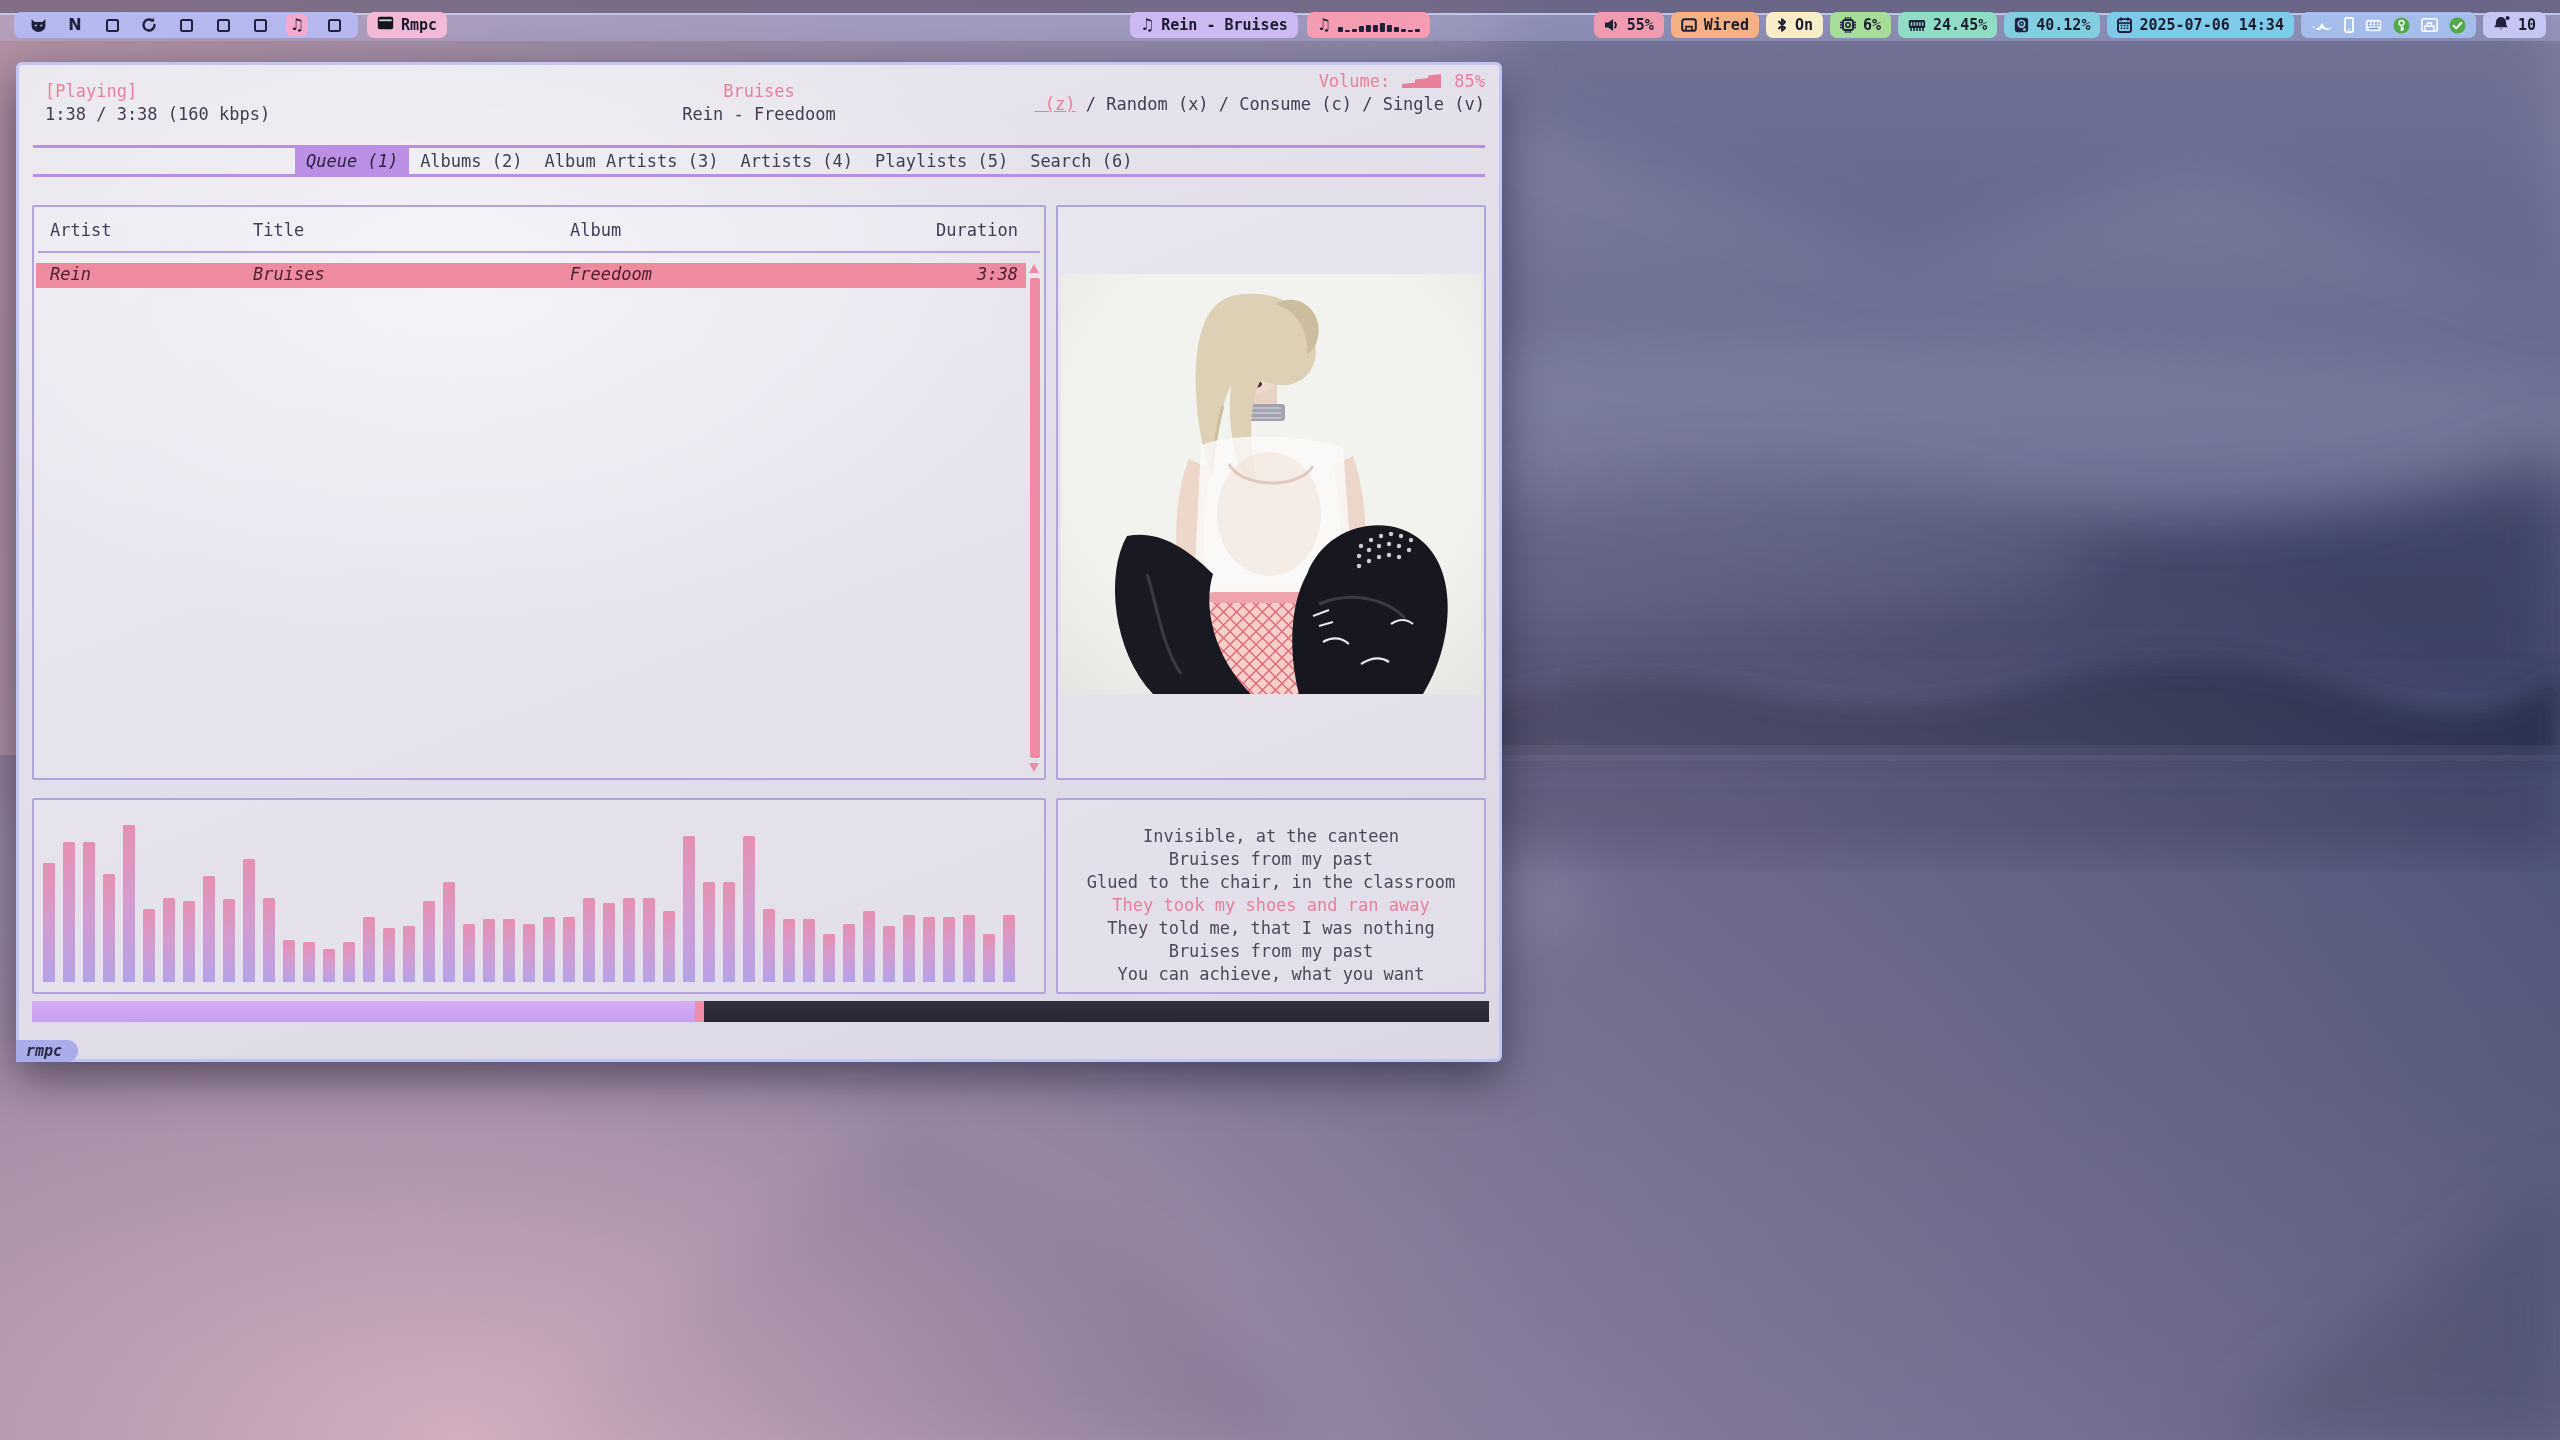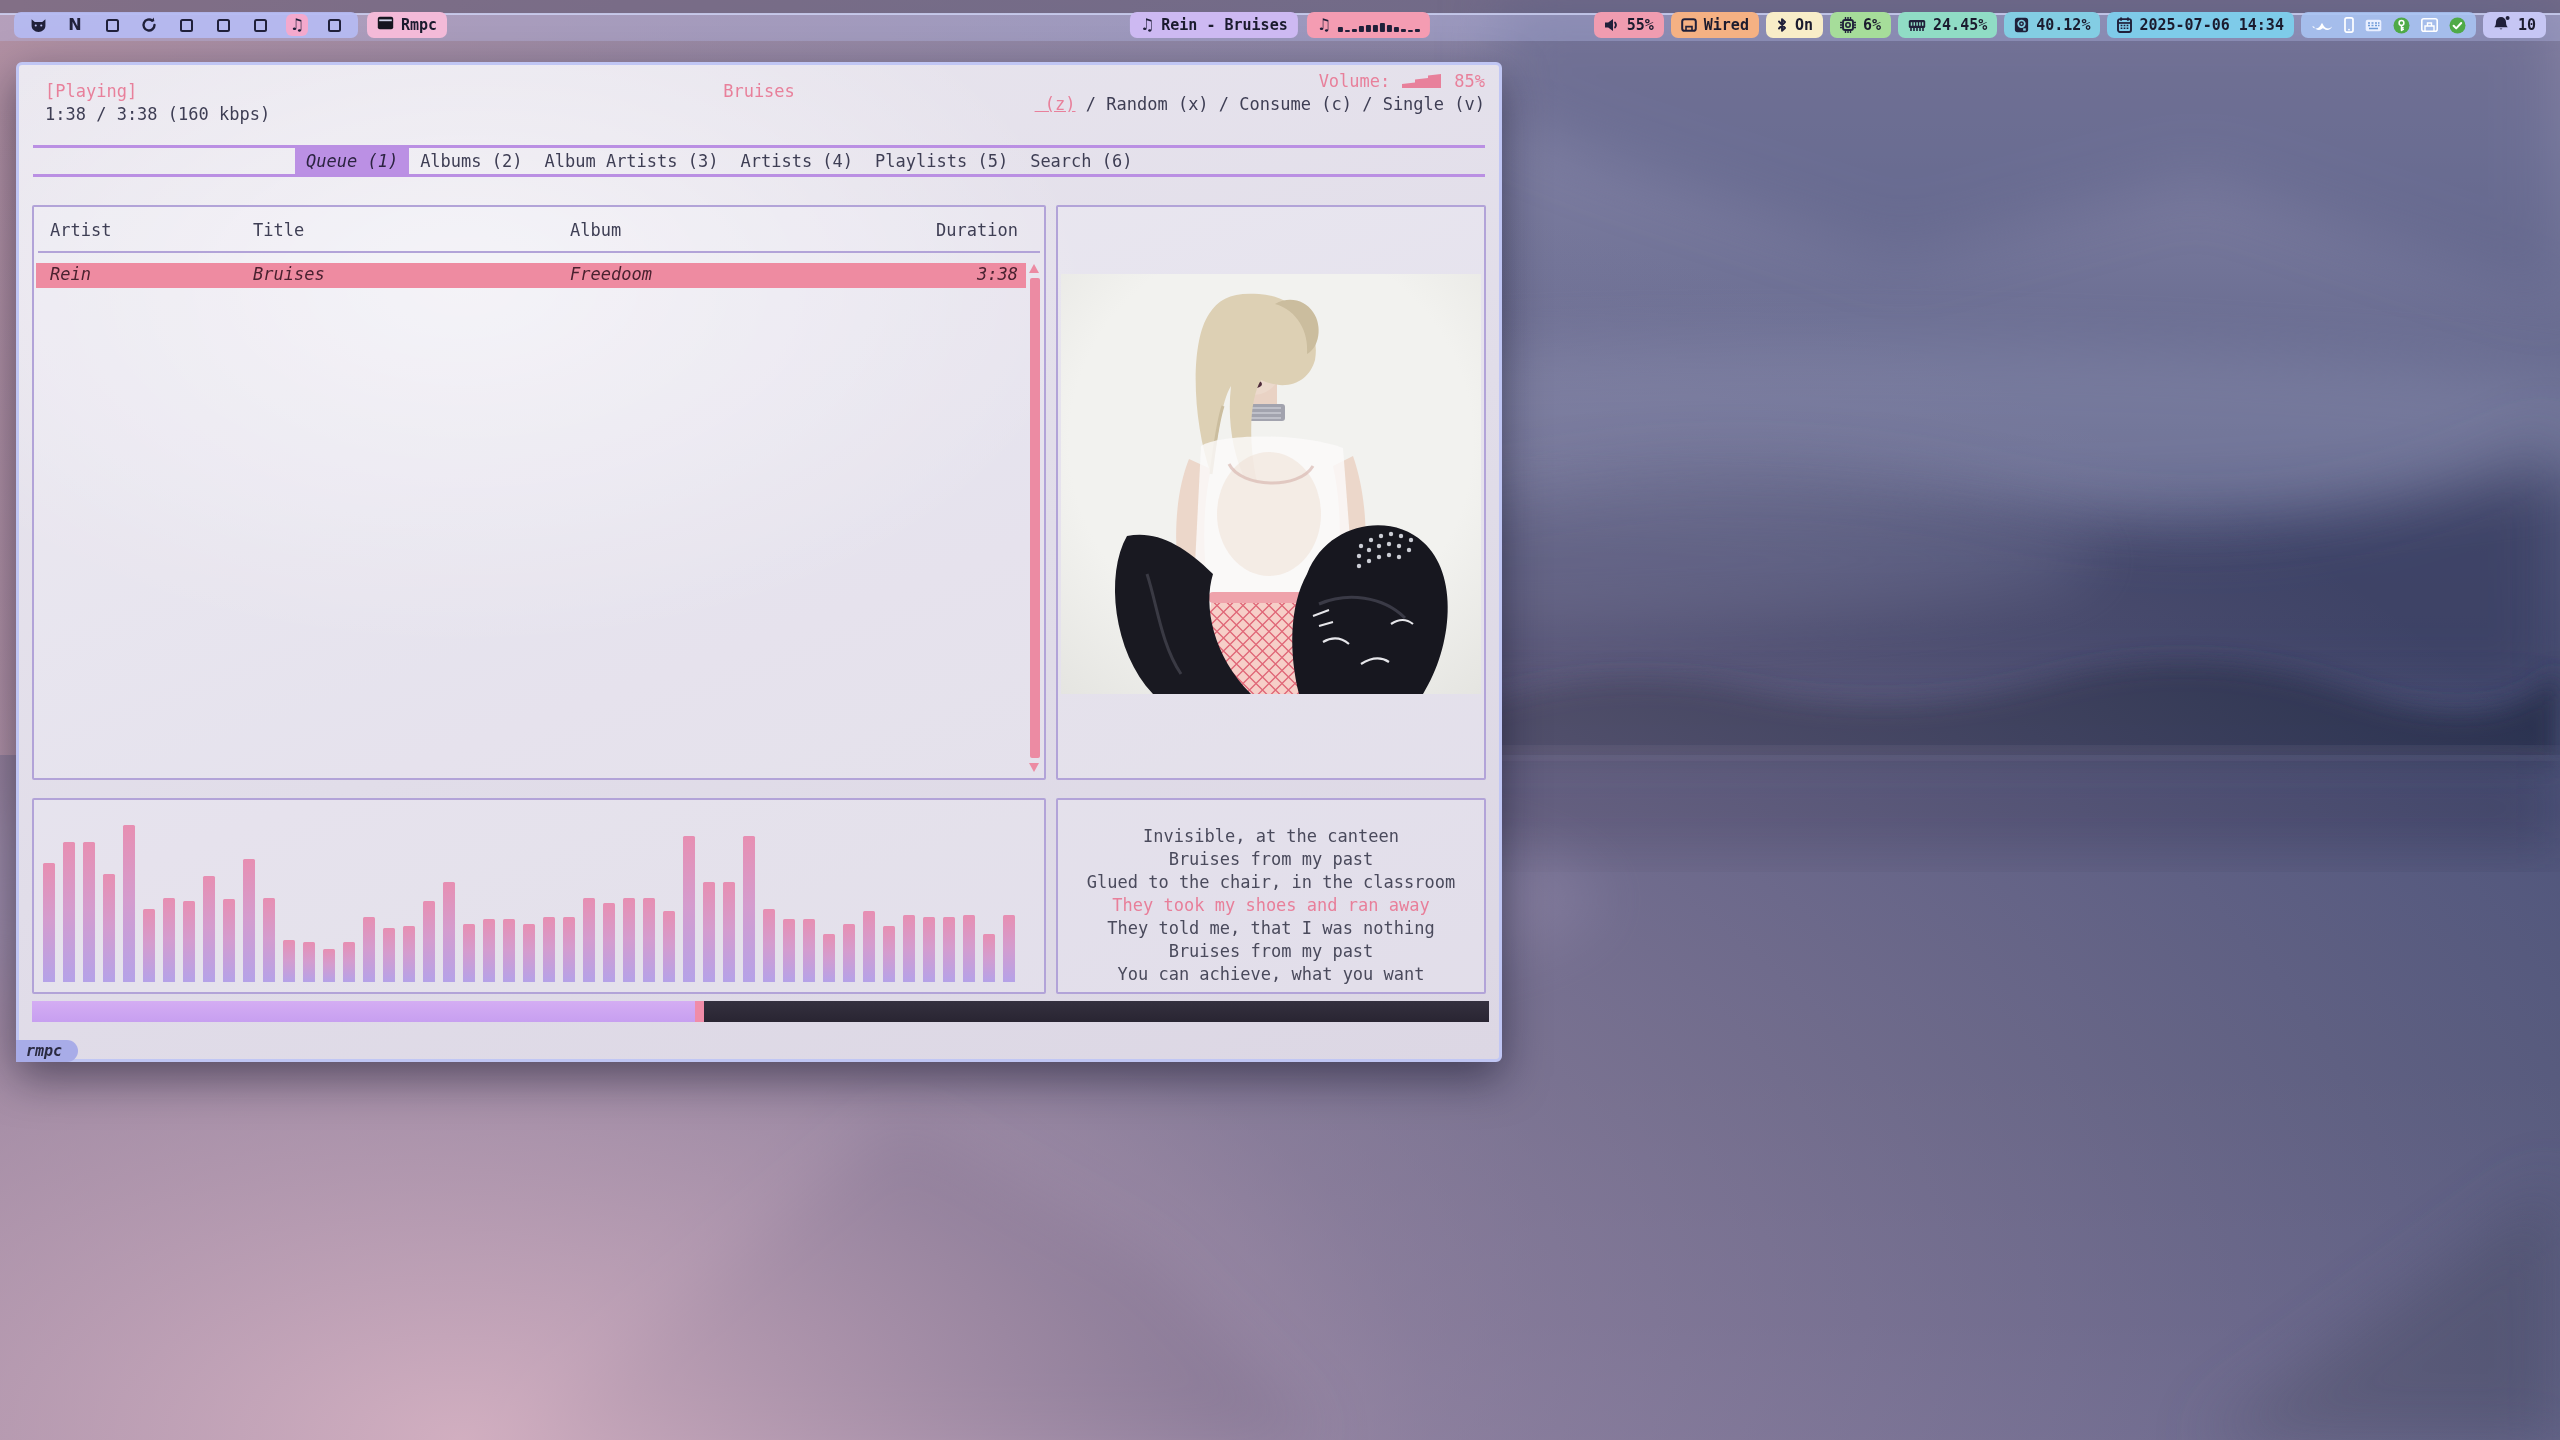--- a/index.html
+++ b/index.html
@@ -338,20 +338,21 @@
   </div>
 
   <div class="window">
 
     <div class="hdr-left">
       <div class="pink">[Playing]</div>
       <div>1:38 / 3:38 (160 kbps)</div>
     </div>
     <div class="hdr-center">
       <div class="pink">Bruises</div>
+      <div>Rein - Freedoom</div>
     </div>
     <div class="hdr-right">
       <div class="vol-line">
         <span class="pink">Volume:</span>
         <svg width="40" height="15" viewBox="0 0 40 15">
           <path d="M0 14 L0 10 L13 8.5 L13 5.5 L26 4 L26 1.5 L39 0 L39 14 Z" fill="#e8809b"></path>
         </svg>
         <span class="pink">85%</span>
       </div>
       <div class="tog-line"><span class="tog on"> (z)</span><span> / </span><span class="tog">Random (x)</span><span> / </span><span class="tog">Consume (c)</span><span> / </span><span class="tog">Single (v)</span>

